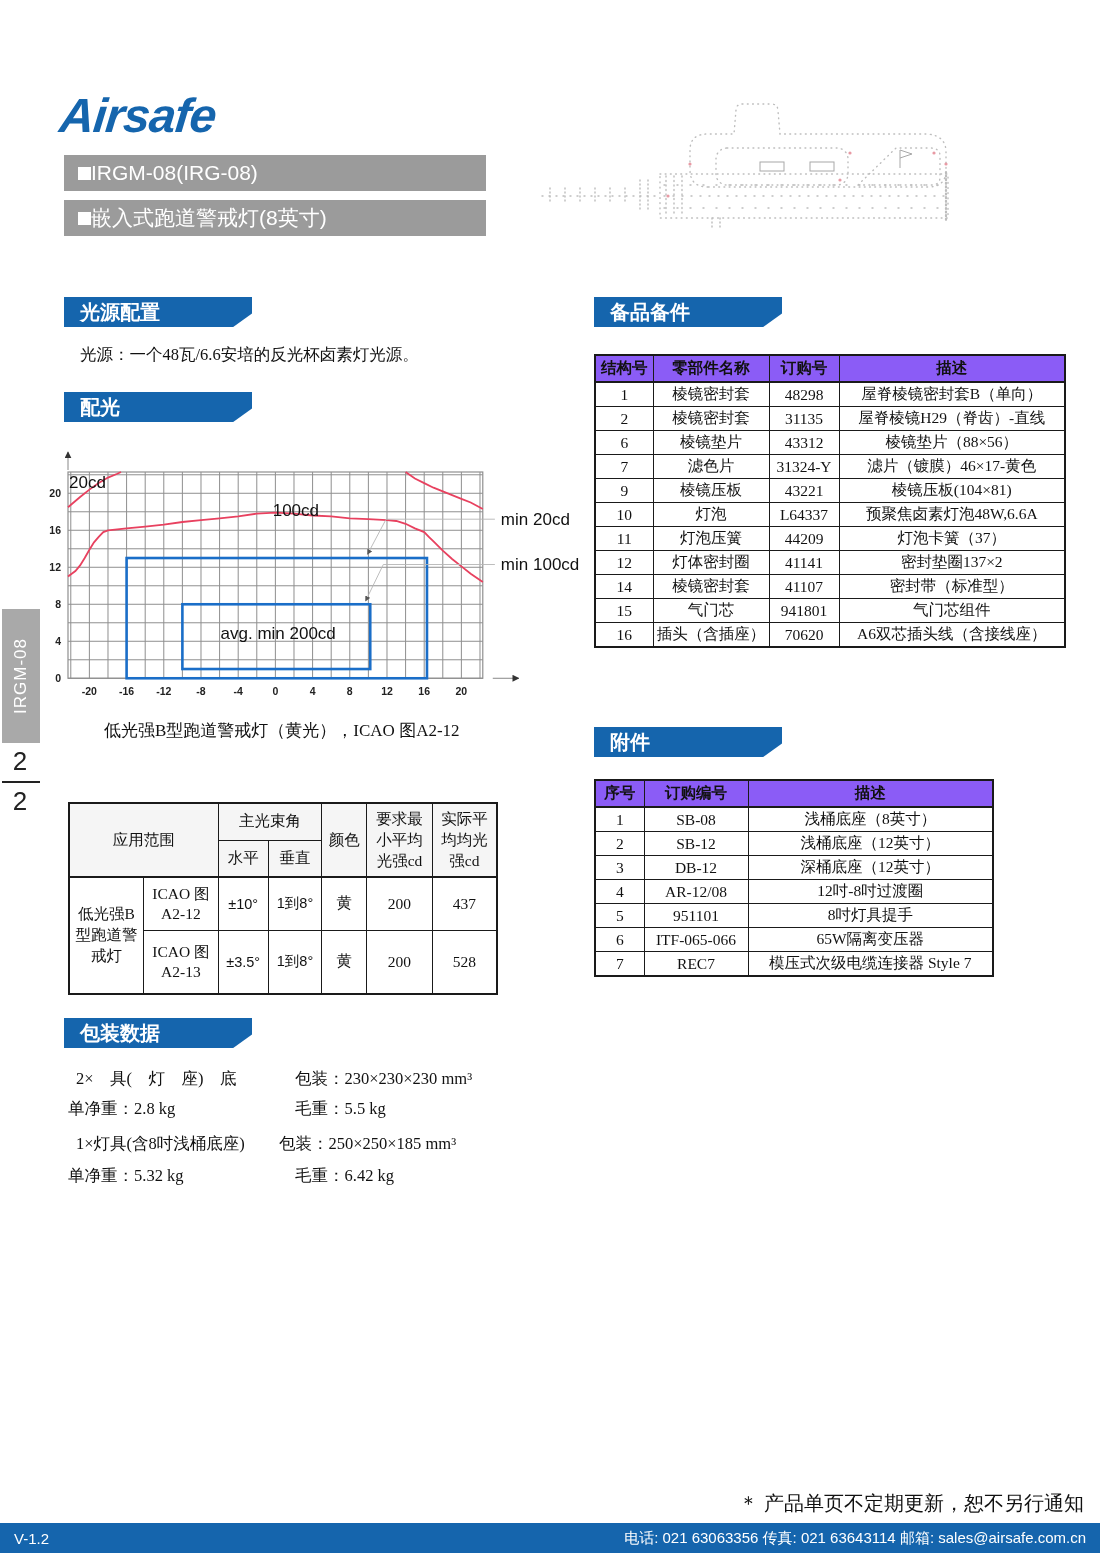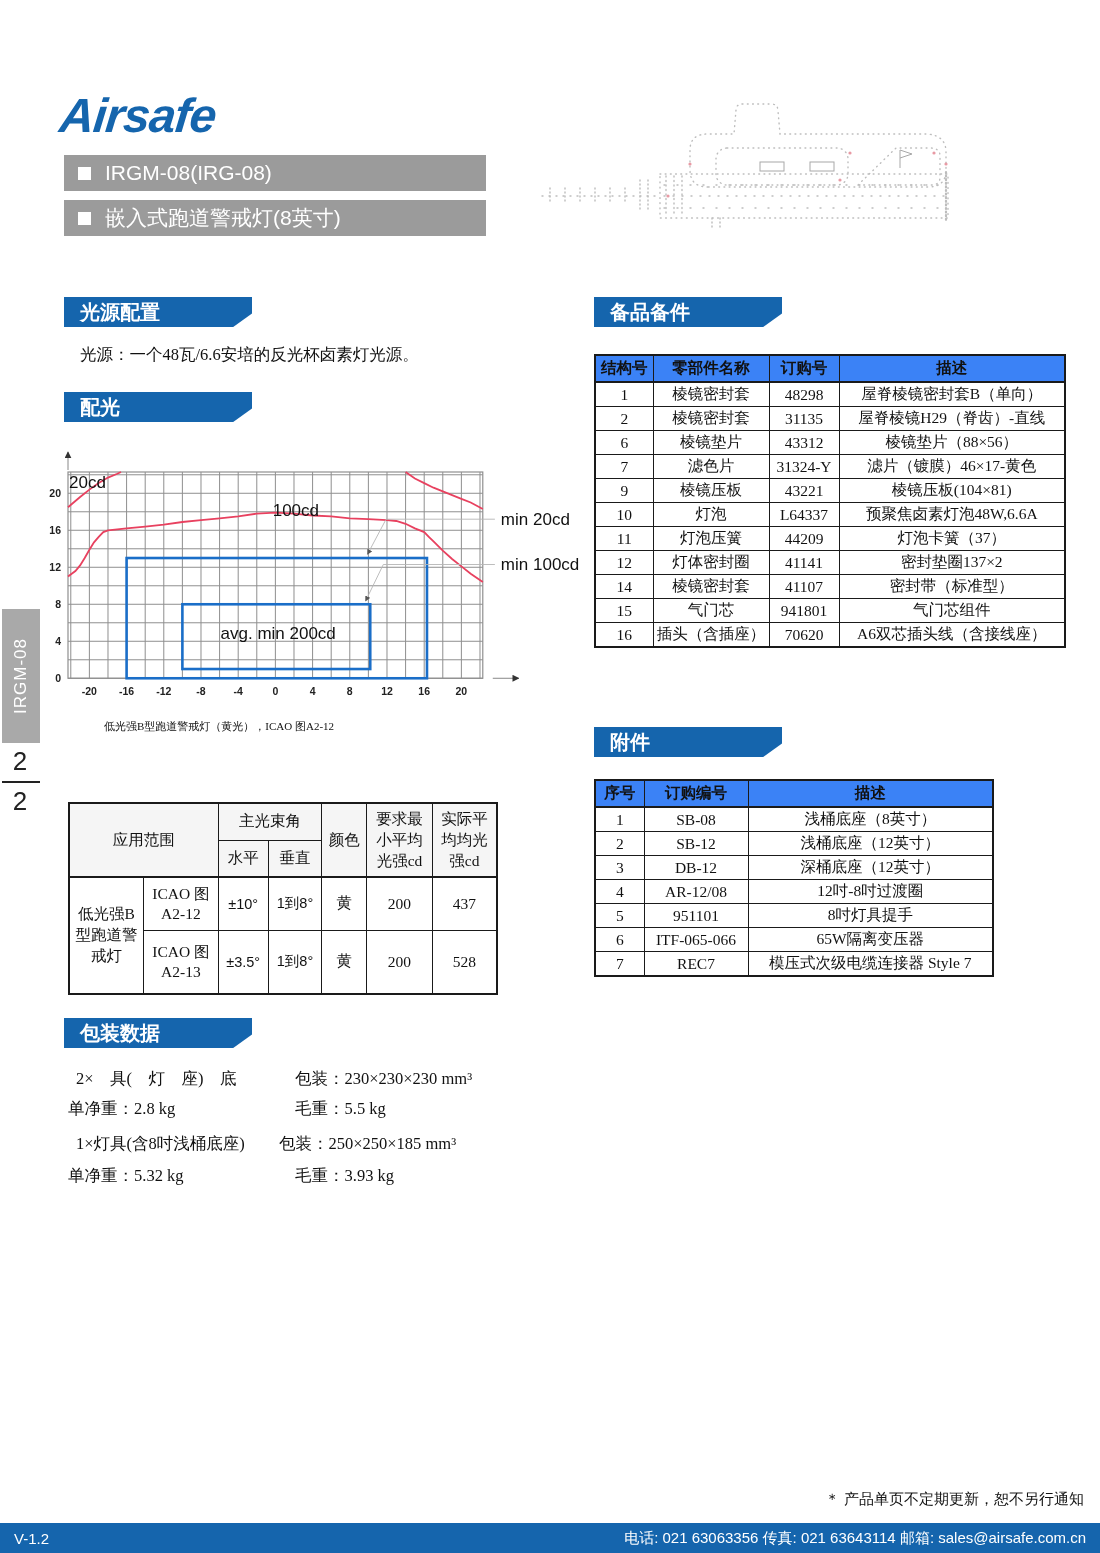--- a/index.html
+++ b/index.html
@@ -15,63 +15,63 @@
   }
   .abs{position:absolute;}
   
   .logo{
     left:60px;top:88px;font-family:"Liberation Sans","DejaVu Sans",sans-serif;
     font-size:48px;font-weight:bold;font-style:italic;color:var(--blue);
     letter-spacing:-1px;transform:skewX(-6deg);
   }
   .graybar{
     left:64px;width:422px;height:36px;background:var(--graybar);
-    display:flex;align-items:center;gap:14px;padding-left:14px;box-sizing:border-box;
+    display:flex;align-items:center;padding-left:14px;box-sizing:border-box;
     font-family:"Liberation Sans","DejaVu Sans",sans-serif;color:#fff;font-size:21px;
   }
   .graybar .sq{width:13px;height:13px;background:#fff;flex:0 0 auto;}
   
   .banner{
     width:188px;height:30px;background:var(--blue);color:#fff;
     font-family:"Liberation Sans","DejaVu Sans",sans-serif;font-weight:bold;font-size:20px;
     line-height:30px;padding-left:16px;box-sizing:border-box;
     clip-path:polygon(0 0,100% 0,100% 55%,90% 100%,0 100%);
   }
   
   .bodytext{font-size:16.5px;}
-  .caption{font-size:11px;}
+  .caption{font-size:17px;}
   
   table{border-collapse:collapse;}
   .app-table{border:2.5px solid var(--ink);font-size:15.5px;text-align:center;}
   .app-table td{border:1.3px solid var(--ink);padding:2px 4px;}
   .app-table tr.hdr td{background:#f5f5f5;}
   .app-table td.thick{border-bottom:2.5px solid var(--ink);}
   .app-table .ang{font-family:"Liberation Sans","DejaVu Sans",sans-serif;font-size:14.5px;}
   
   .dtable{border:2px solid var(--ink);font-size:15.5px;text-align:center;table-layout:fixed;}
   .dtable th{
-    border:1.2px solid var(--ink);border-bottom:2px solid var(--ink);background:#3b82f6;
+    border:1.2px solid var(--ink);border-bottom:2px solid var(--ink);background:#8b5cf6;
     font-family:"Liberation Sans","DejaVu Sans",sans-serif;font-size:15.5px;font-weight:bold;padding:2px 2px;
   }
   .dtable td{border:1.2px solid var(--ink);padding:1px 2px;white-space:nowrap;overflow:hidden;}
   
   .pack-line{font-size:16.5px;white-space:pre;}
   
   .side-tab{
     left:2px;top:609px;width:38px;height:134px;background:#a9a9a9;color:#fff;
     font-family:"Liberation Sans","DejaVu Sans",sans-serif;font-size:17px;
     writing-mode:vertical-rl;transform:rotate(180deg);
     display:flex;align-items:center;justify-content:center;letter-spacing:1px;
   }
   .page-num{left:0;width:40px;text-align:center;font-family:"Liberation Sans","DejaVu Sans",sans-serif;font-size:26px;color:#222;}
   .page-rule{left:2px;top:781px;width:38px;border-top:2px solid #222;height:0;}
   
   #chart-wrap{left:38px;top:446px;width:570px;height:262px;}
   
-  .footnote{right:16px;top:1490px;font-family:"Liberation Sans","DejaVu Sans",sans-serif;font-size:15px;color:#111;}
+  .footnote{right:16px;top:1490px;font-family:"Liberation Sans","DejaVu Sans",sans-serif;font-size:20px;color:#111;}
   .footer-bar{
     left:0;top:1523px;width:1100px;height:30px;background:var(--blue);color:#fff;
     font-family:"Liberation Sans","DejaVu Sans",sans-serif;font-size:15px;
     display:flex;align-items:center;justify-content:space-between;
     padding:0 14px;box-sizing:border-box;
   }
 </style>
 </head>
 <body>
 
@@ -265,21 +265,21 @@
   </table>
 
 <div class="abs banner" style="left:64px;top:1018px;">包装数据</div>
 <div class="abs pack-line" style="left:76px;top:1068px;">2×　具(　灯　座)　底</div>
 <div class="abs pack-line" style="left:295px;top:1068px;">包装：230×230×230 mm³</div>
 <div class="abs pack-line" style="left:68px;top:1098px;">单净重：2.8 kg</div>
 <div class="abs pack-line" style="left:295px;top:1098px;">毛重：5.5 kg</div>
 <div class="abs pack-line" style="left:76px;top:1133px;">1×灯具(含8吋浅桶底座)</div>
 <div class="abs pack-line" style="left:279px;top:1133px;">包装：250×250×185 mm³</div>
 <div class="abs pack-line" style="left:68px;top:1165px;">单净重：5.32 kg</div>
-<div class="abs pack-line" style="left:295px;top:1165px;">毛重：3.93 kg</div>
+<div class="abs pack-line" style="left:295px;top:1165px;">毛重：6.42 kg</div>
 
 <div class="abs banner" style="left:594px;top:297px;">备品备件</div>
 <table class="dtable abs" style="left:594px;top:354px;width:470px;">
   <colgroup>
       <col style="width:58px">
       <col style="width:116px">
       <col style="width:70px">
       <col style="width:226px">
     </colgroup>
   <thead>

